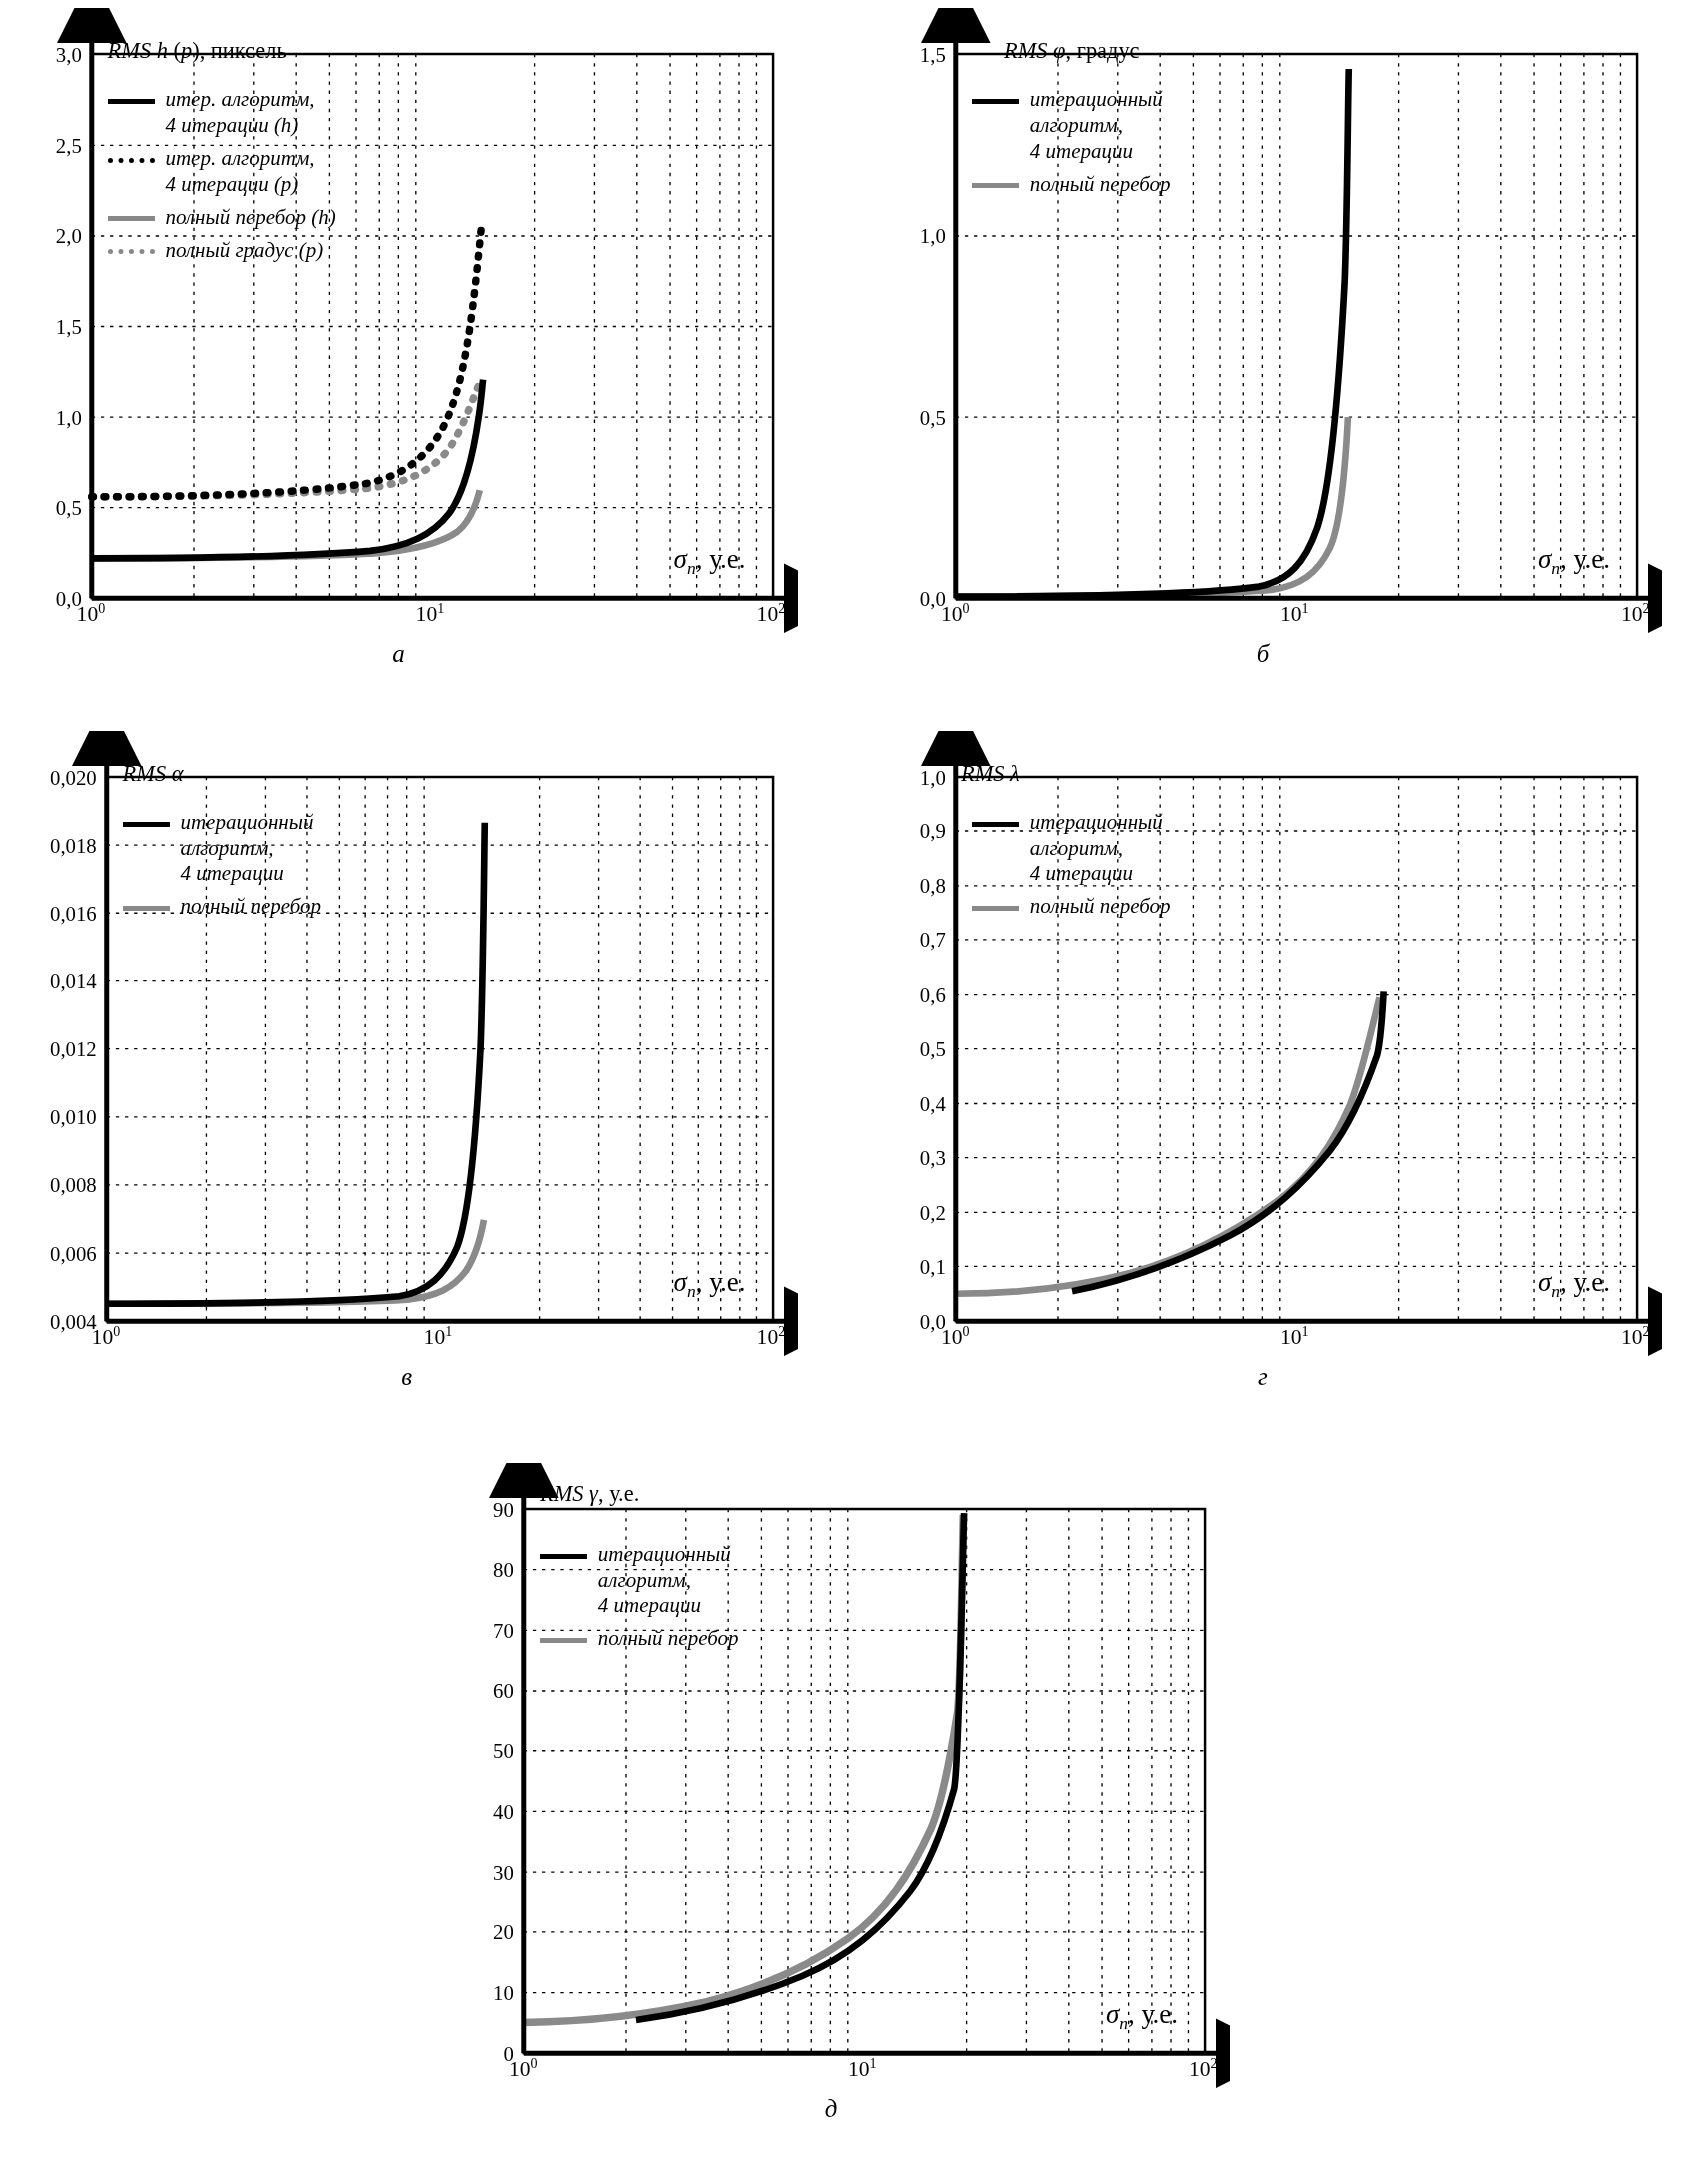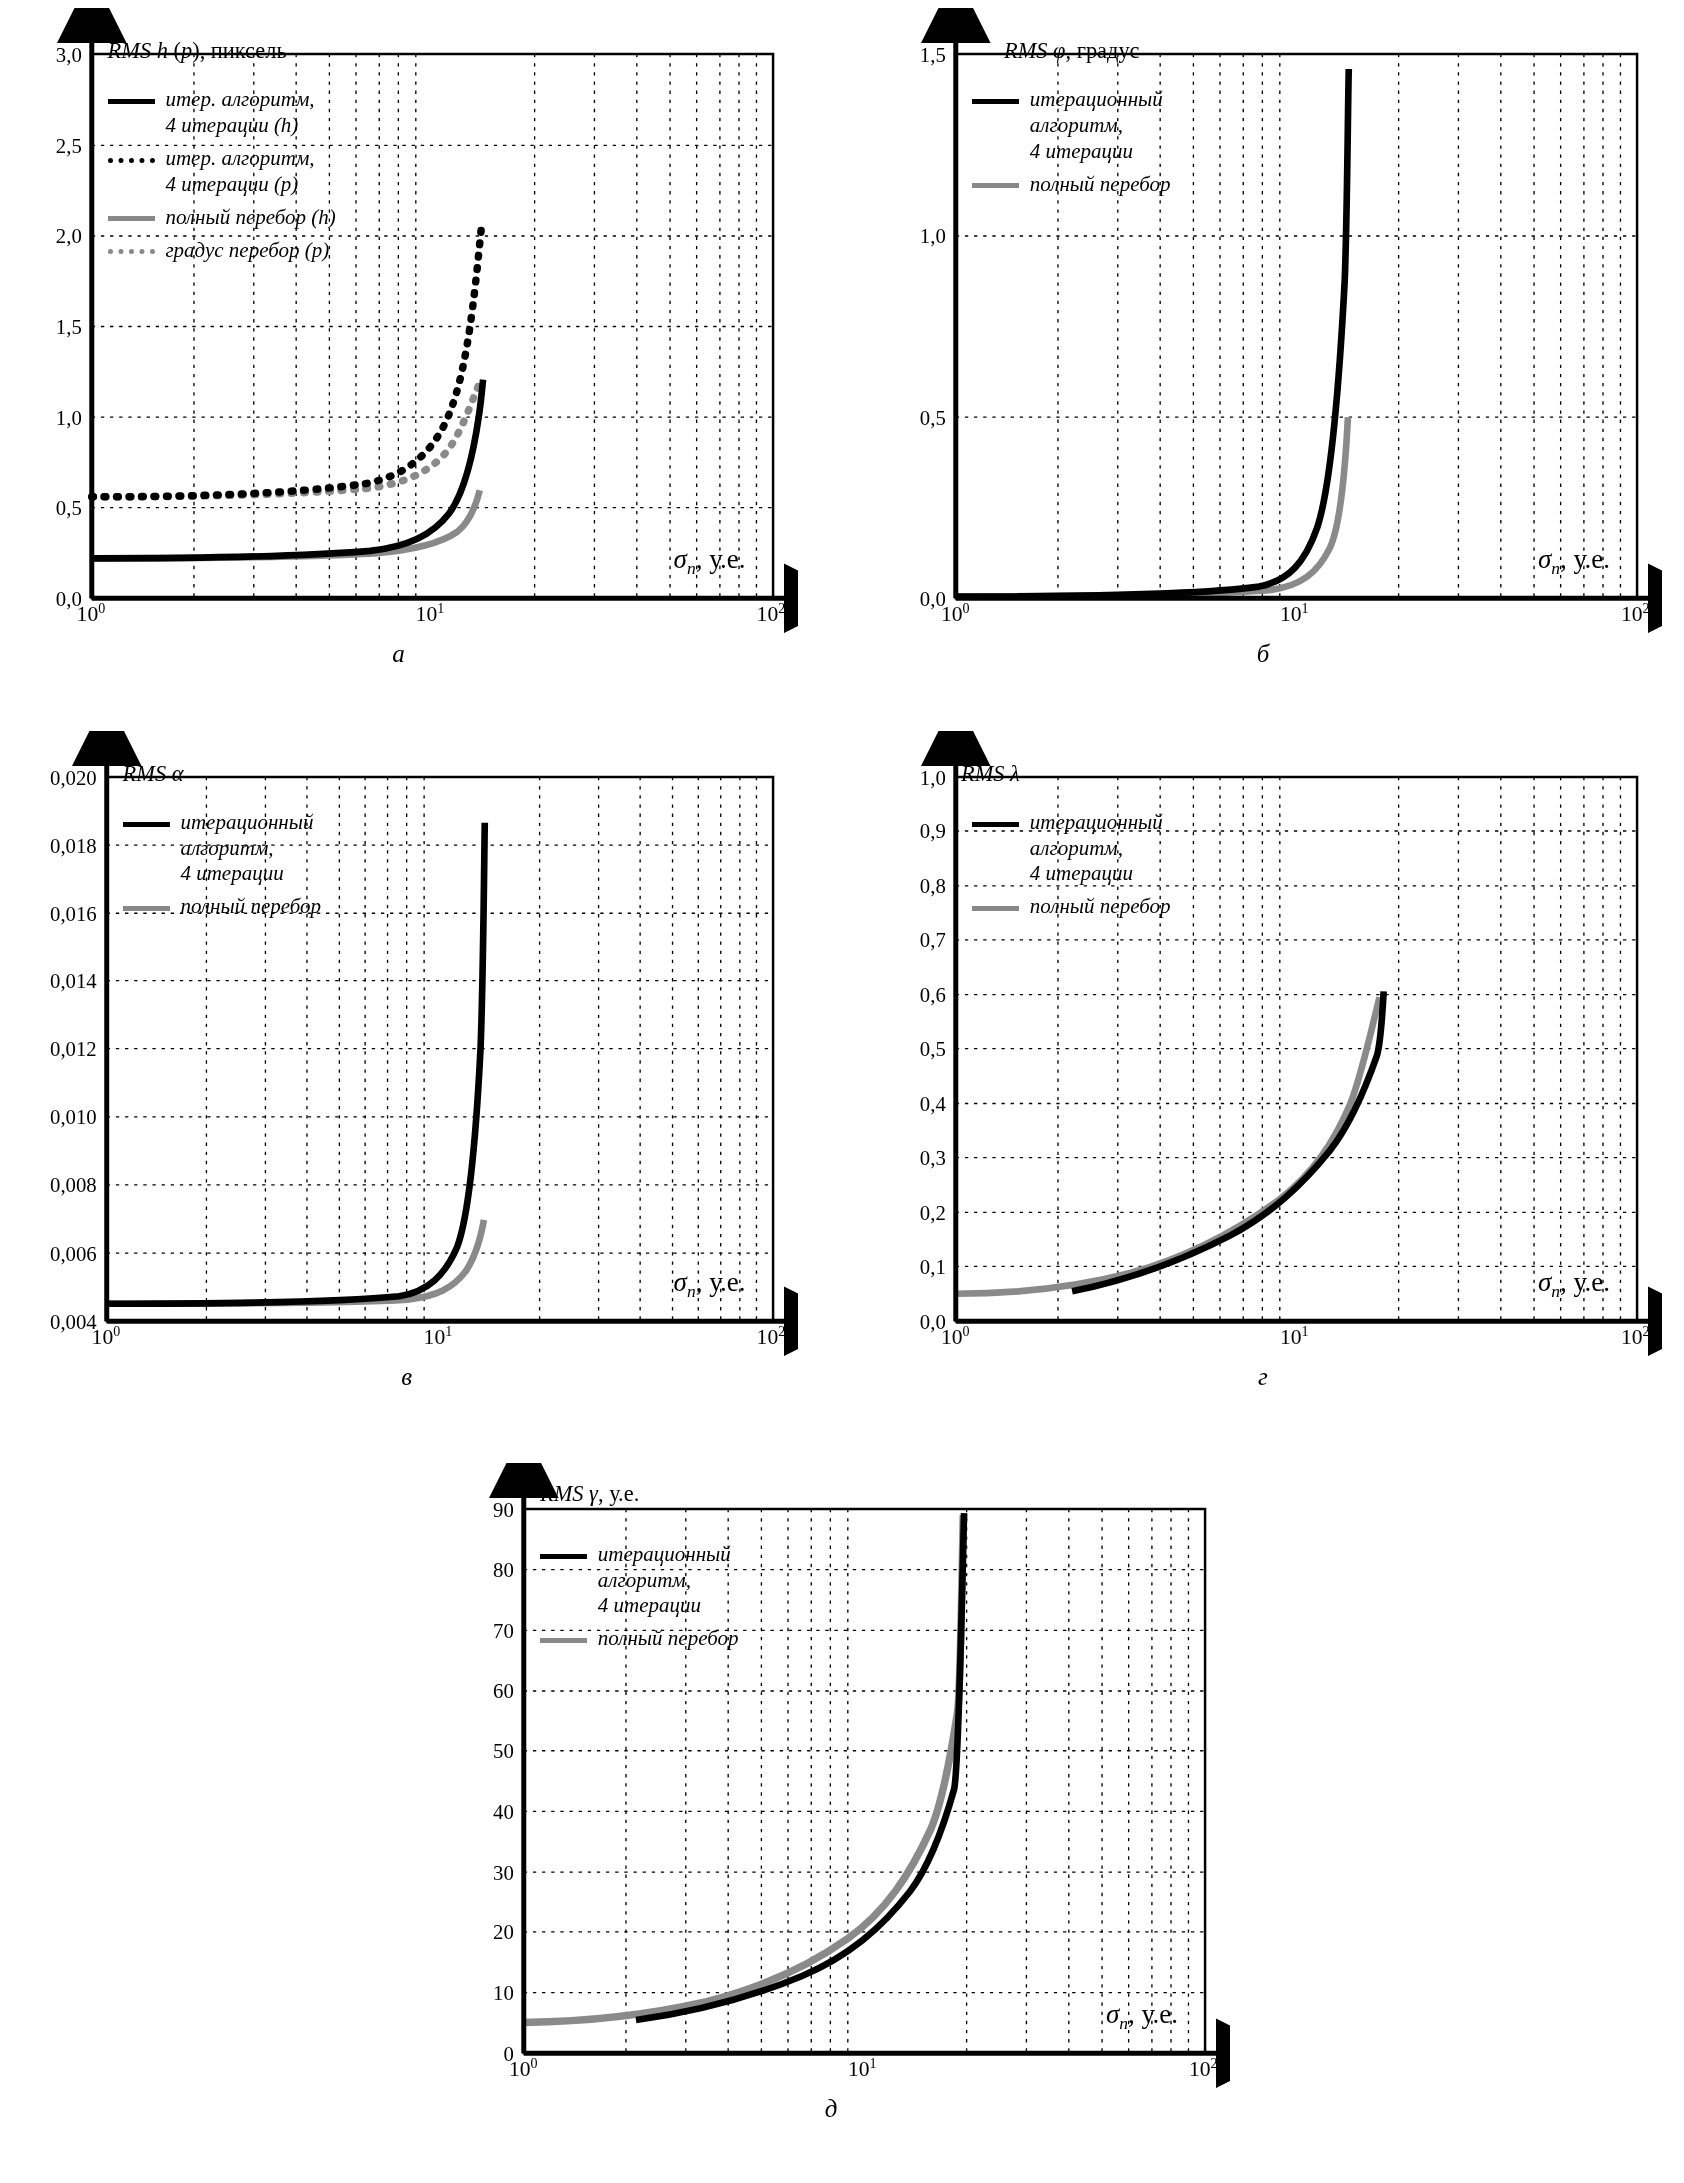--- a/index.html
+++ b/index.html
@@ -102,21 +102,21 @@
         <span class="swatch sw-dot-black"></span>
         <span class="txt">итер. алгоритм,
 4 итерации (p)</span>
       </div>
     <div class="row">
         <span class="swatch sw-solid-gray"></span>
         <span class="txt">полный перебор (h)</span>
       </div>
     <div class="row">
         <span class="swatch sw-dot-gray"></span>
-        <span class="txt">градус перебор (p)</span>
+        <span class="txt">полный градус (p)</span>
       </div>
   </div>
   <div class="caption" style="left:349px;top:632px;width:66px;">а</div>
 </div>
 
 <div class="panel" style="left:881px;top:8.3px;width:781px;height:665px;">
   <div class="axtitle" style="left:91px;top:30px;margin-left:32px;">
     <i>RMS φ</i>, градус
   </div>
   <svg width="781" height="657" viewBox="0 0 940 790">

